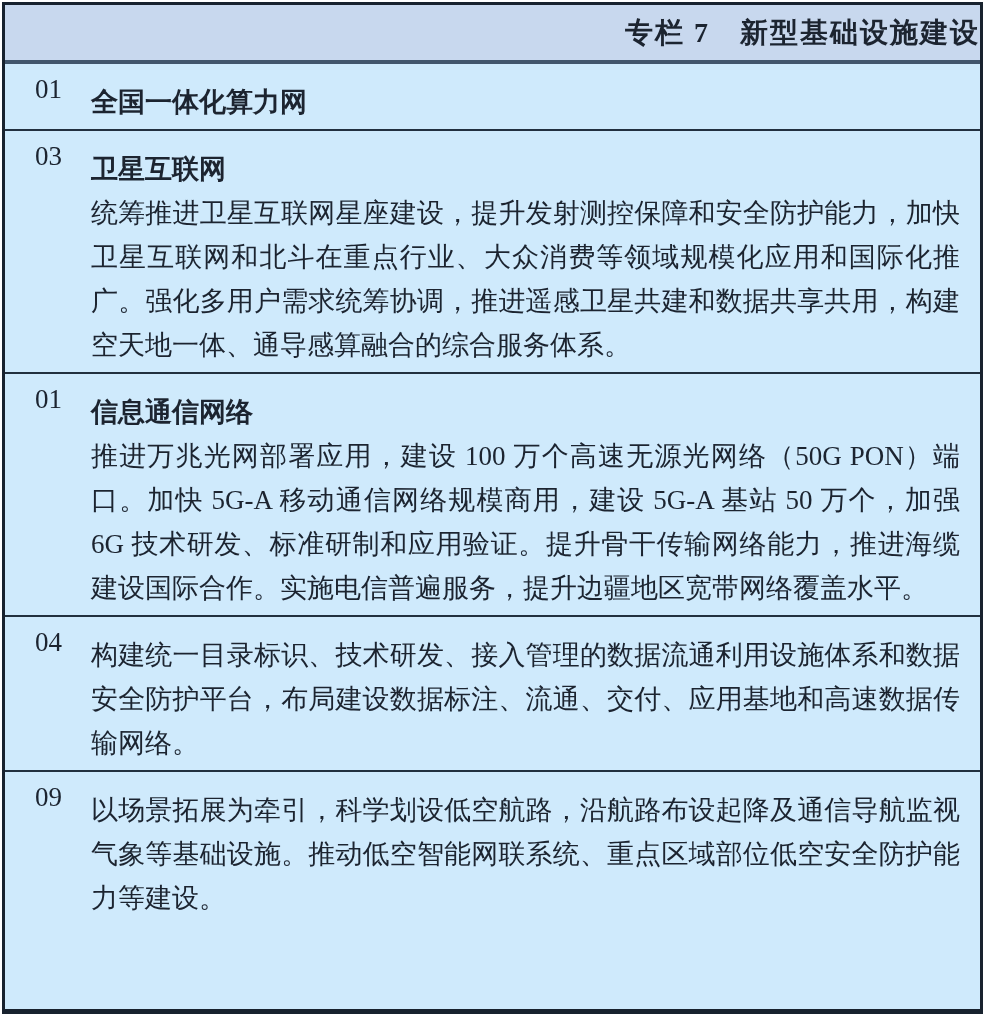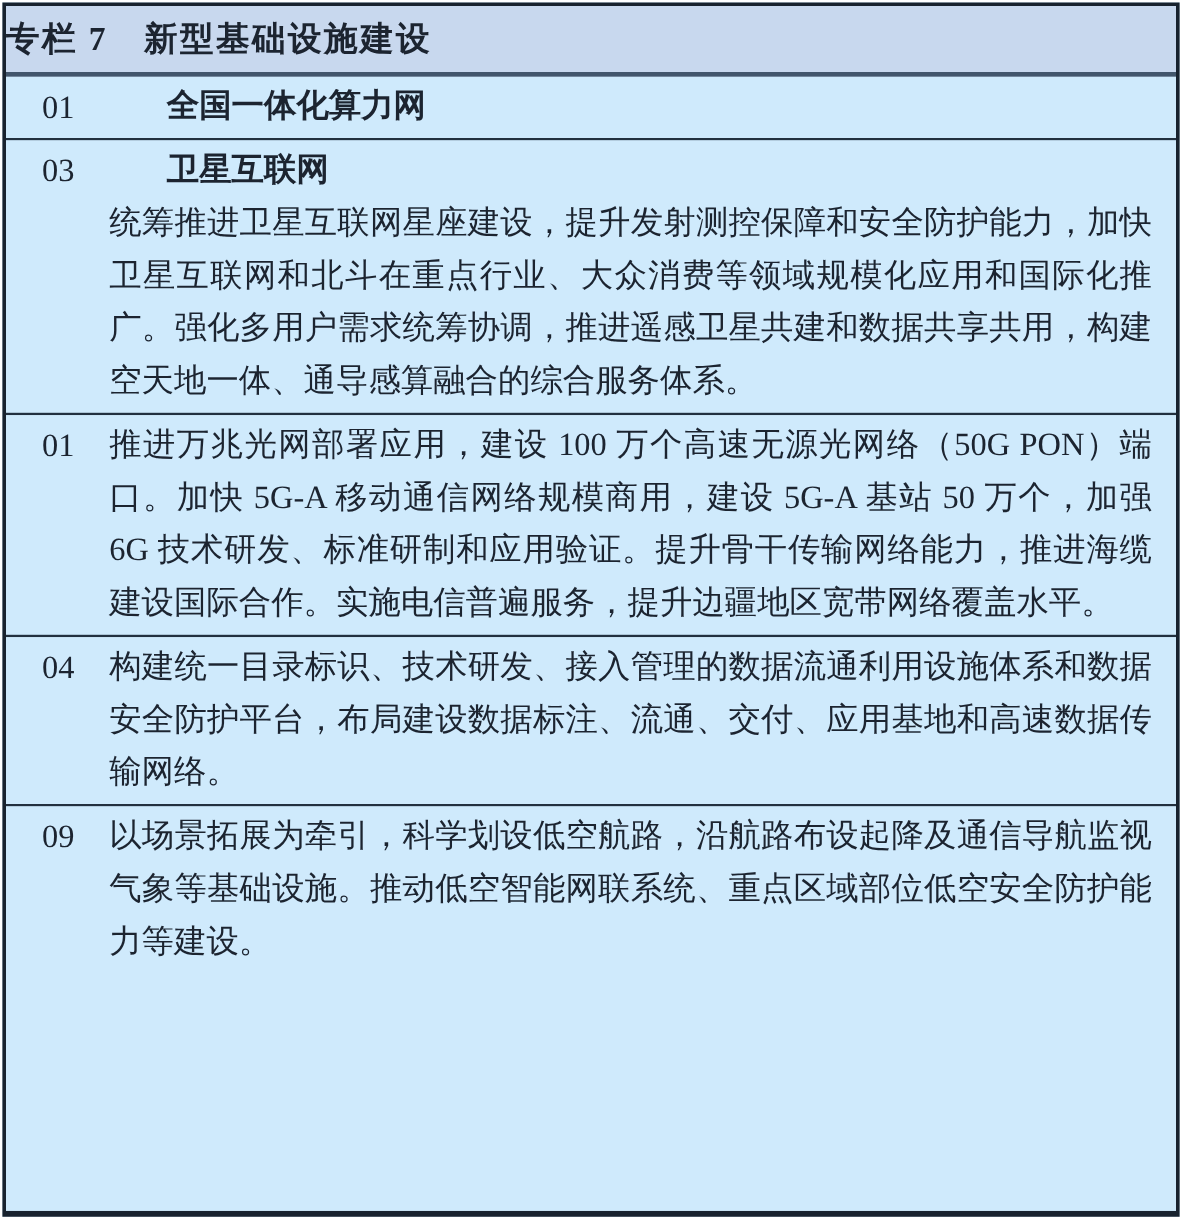--- a/index.html
+++ b/index.html
@@ -25,28 +25,28 @@
       font-family: "Liberation Serif", "DejaVu Serif", serif;
       color: #1c2430;
     }
     .box-header {
       flex: 0 0 55px;
       height: 55px;
       background: #c8d8ee;
       border-bottom: 4px solid #42566c;
       display: flex;
       align-items: center;
-      justify-content: flex-start;
+      justify-content: flex-end;
       font-size: 28px;
       font-weight: bold;
       letter-spacing: 2px;
     }
     .section {
       position: relative;
-      padding: 2px 20px 5px 86px;
+      padding: 16px 20px 5px 86px;
       font-size: 27px;
       line-height: 44px;
       border-bottom: 2px solid #22303f;
       background: #cfeafc;
     }
     .section:last-child {
       border-bottom: none;
       flex: 1 1 auto;
     }
     .sec-num {
@@ -54,21 +54,20 @@
       left: 30px;
       top: 3px;
       line-height: 44px;
       font-weight: normal;
     }
     .sec-title {
       display: block;
       font-weight: bold;
       line-height: 44px;
       white-space: nowrap;
-      margin-left: 48px;
     }
     .sec-body {
       margin: 0;
       text-align: justify;
       text-align-last: left;
       line-height: 44px;
     }
   </style>
 </head>
 <body>
@@ -85,20 +84,21 @@
   </div>
 
   <div class="section">
     <span class="sec-num">03</span>
     <span class="sec-title">卫星互联网</span>
     <p class="sec-body">统筹推进卫星互联网星座建设，提升发射测控保障和安全防护能力，加快卫星互联网和北斗在重点行业、大众消费等领域规模化应用和国际化推广。强化多用户需求统筹协调，推进遥感卫星共建和数据共享共用，构建空天地一体、通导感算融合的综合服务体系。</p>
   </div>
 
   <div class="section">
     <span class="sec-num">01</span>
+    <span class="sec-title">信息通信网络</span>
     <p class="sec-body">推进万兆光网部署应用，建设 100 万个高速无源光网络（50G PON）端口。加快 5G-A 移动通信网络规模商用，建设 5G-A 基站 50 万个，加强 6G 技术研发、标准研制和应用验证。提升骨干传输网络能力，推进海缆建设国际合作。实施电信普遍服务，提升边疆地区宽带网络覆盖水平。</p>
   </div>
 
   <div class="section">
     <span class="sec-num">04</span>
     <p class="sec-body">构建统一目录标识、技术研发、接入管理的数据流通利用设施体系和数据安全防护平台，布局建设数据标注、流通、交付、应用基地和高速数据传输网络。</p>
   </div>
 
   <div class="section">
     <span class="sec-num">09</span>

